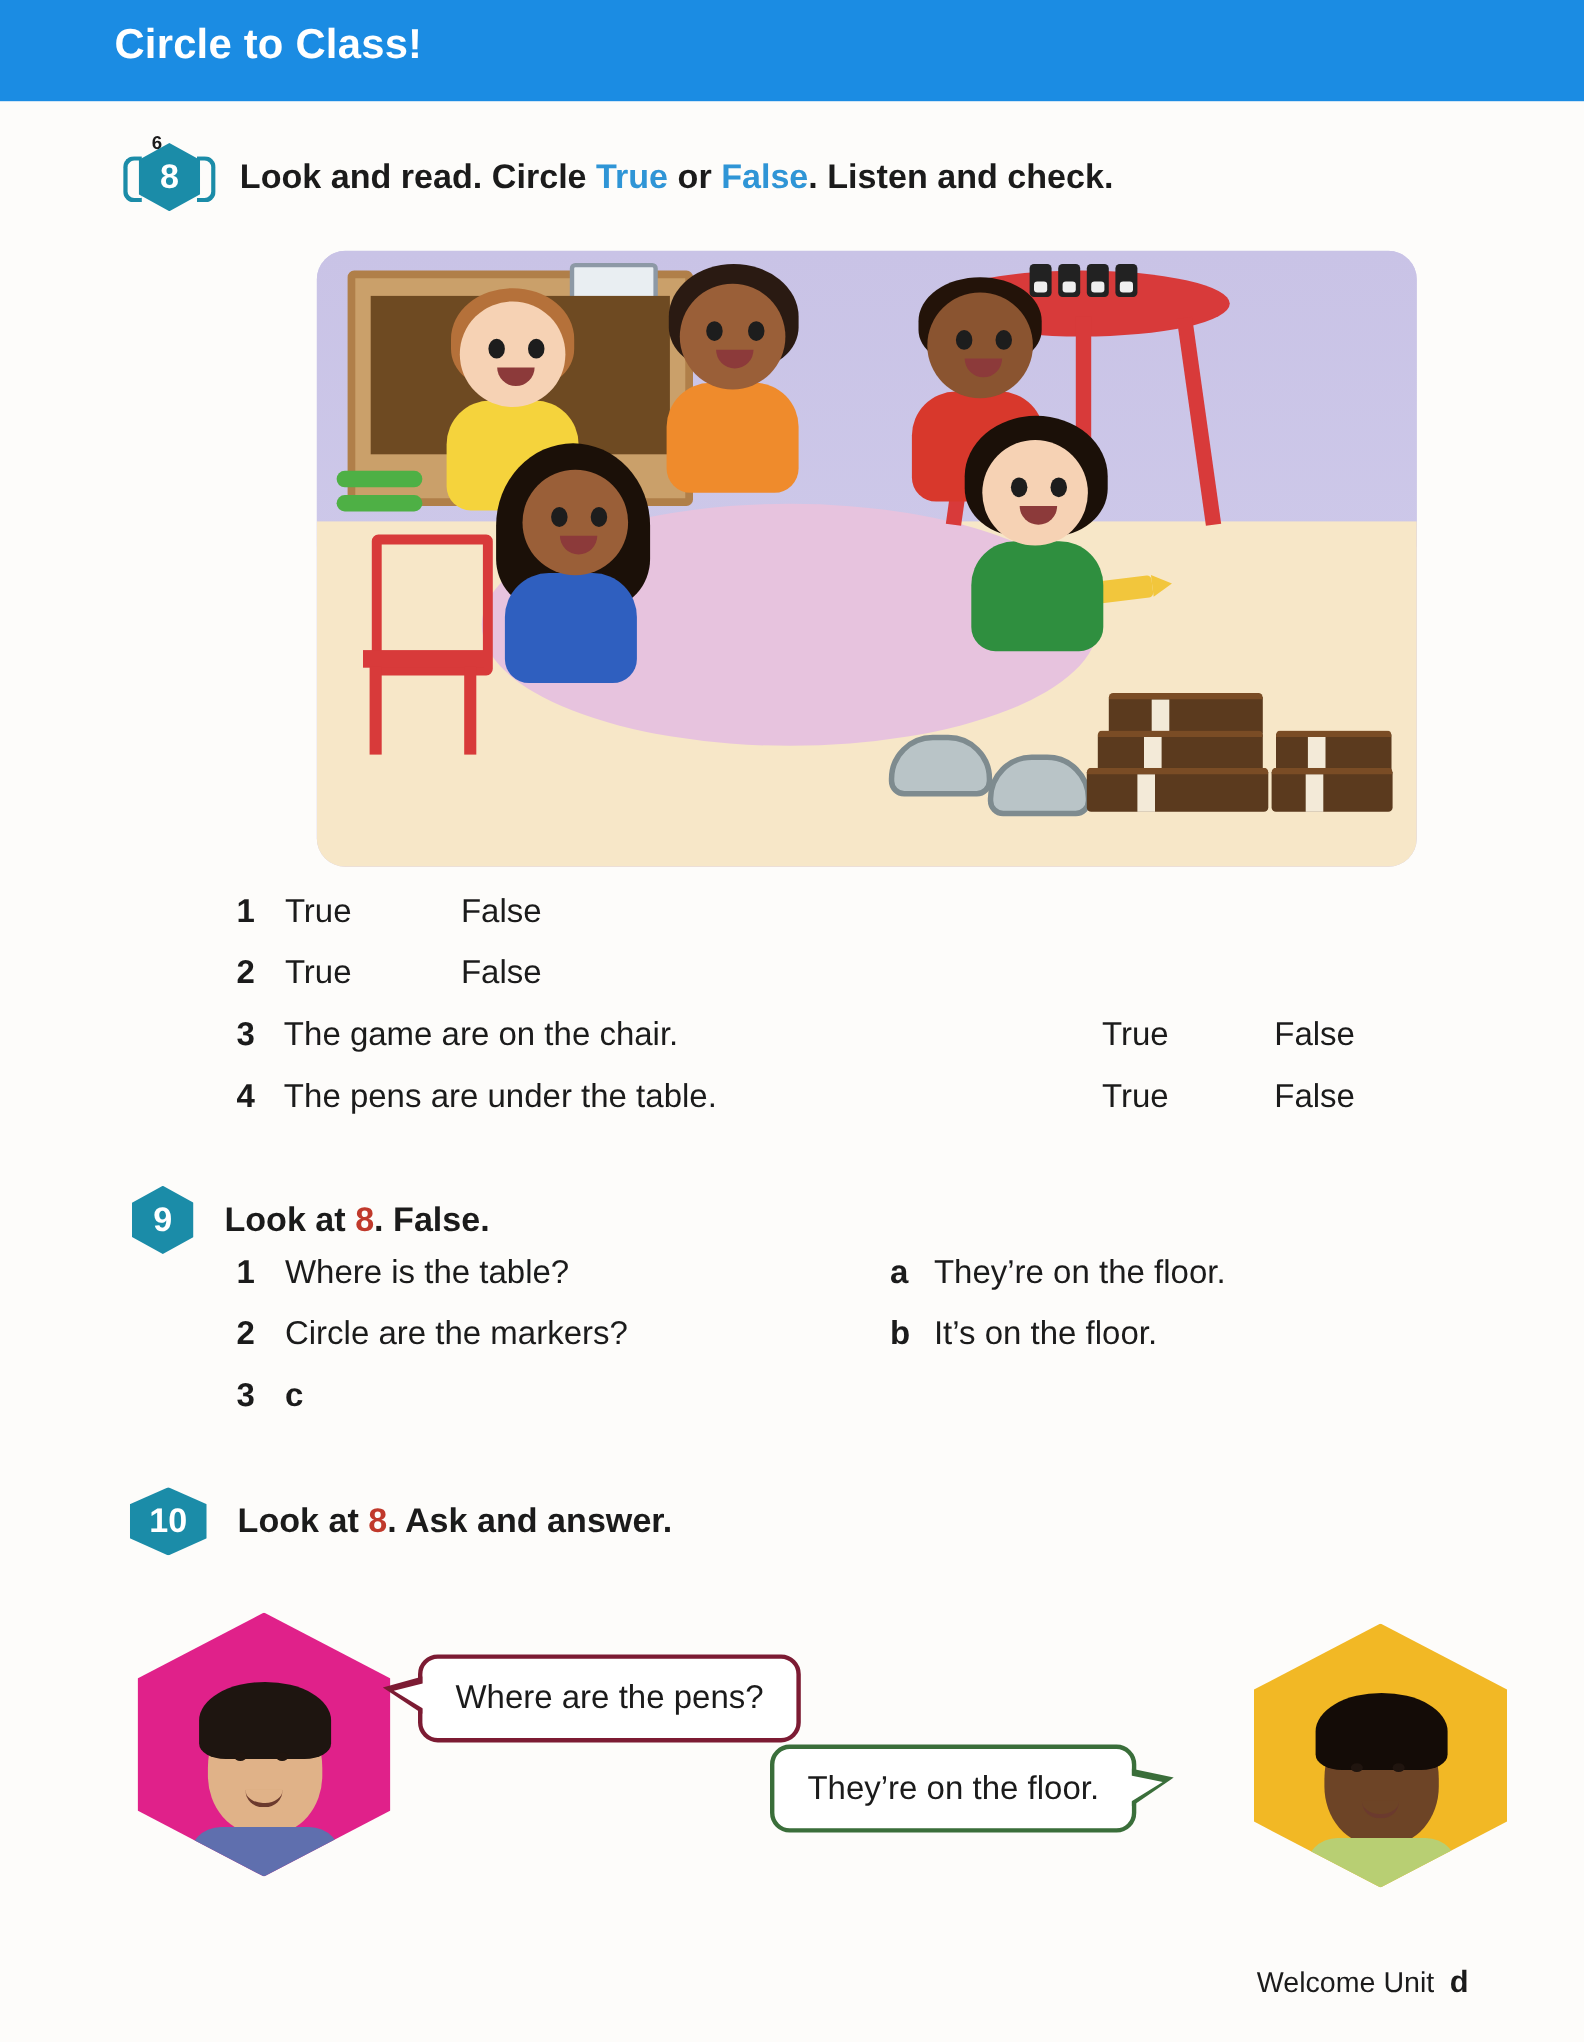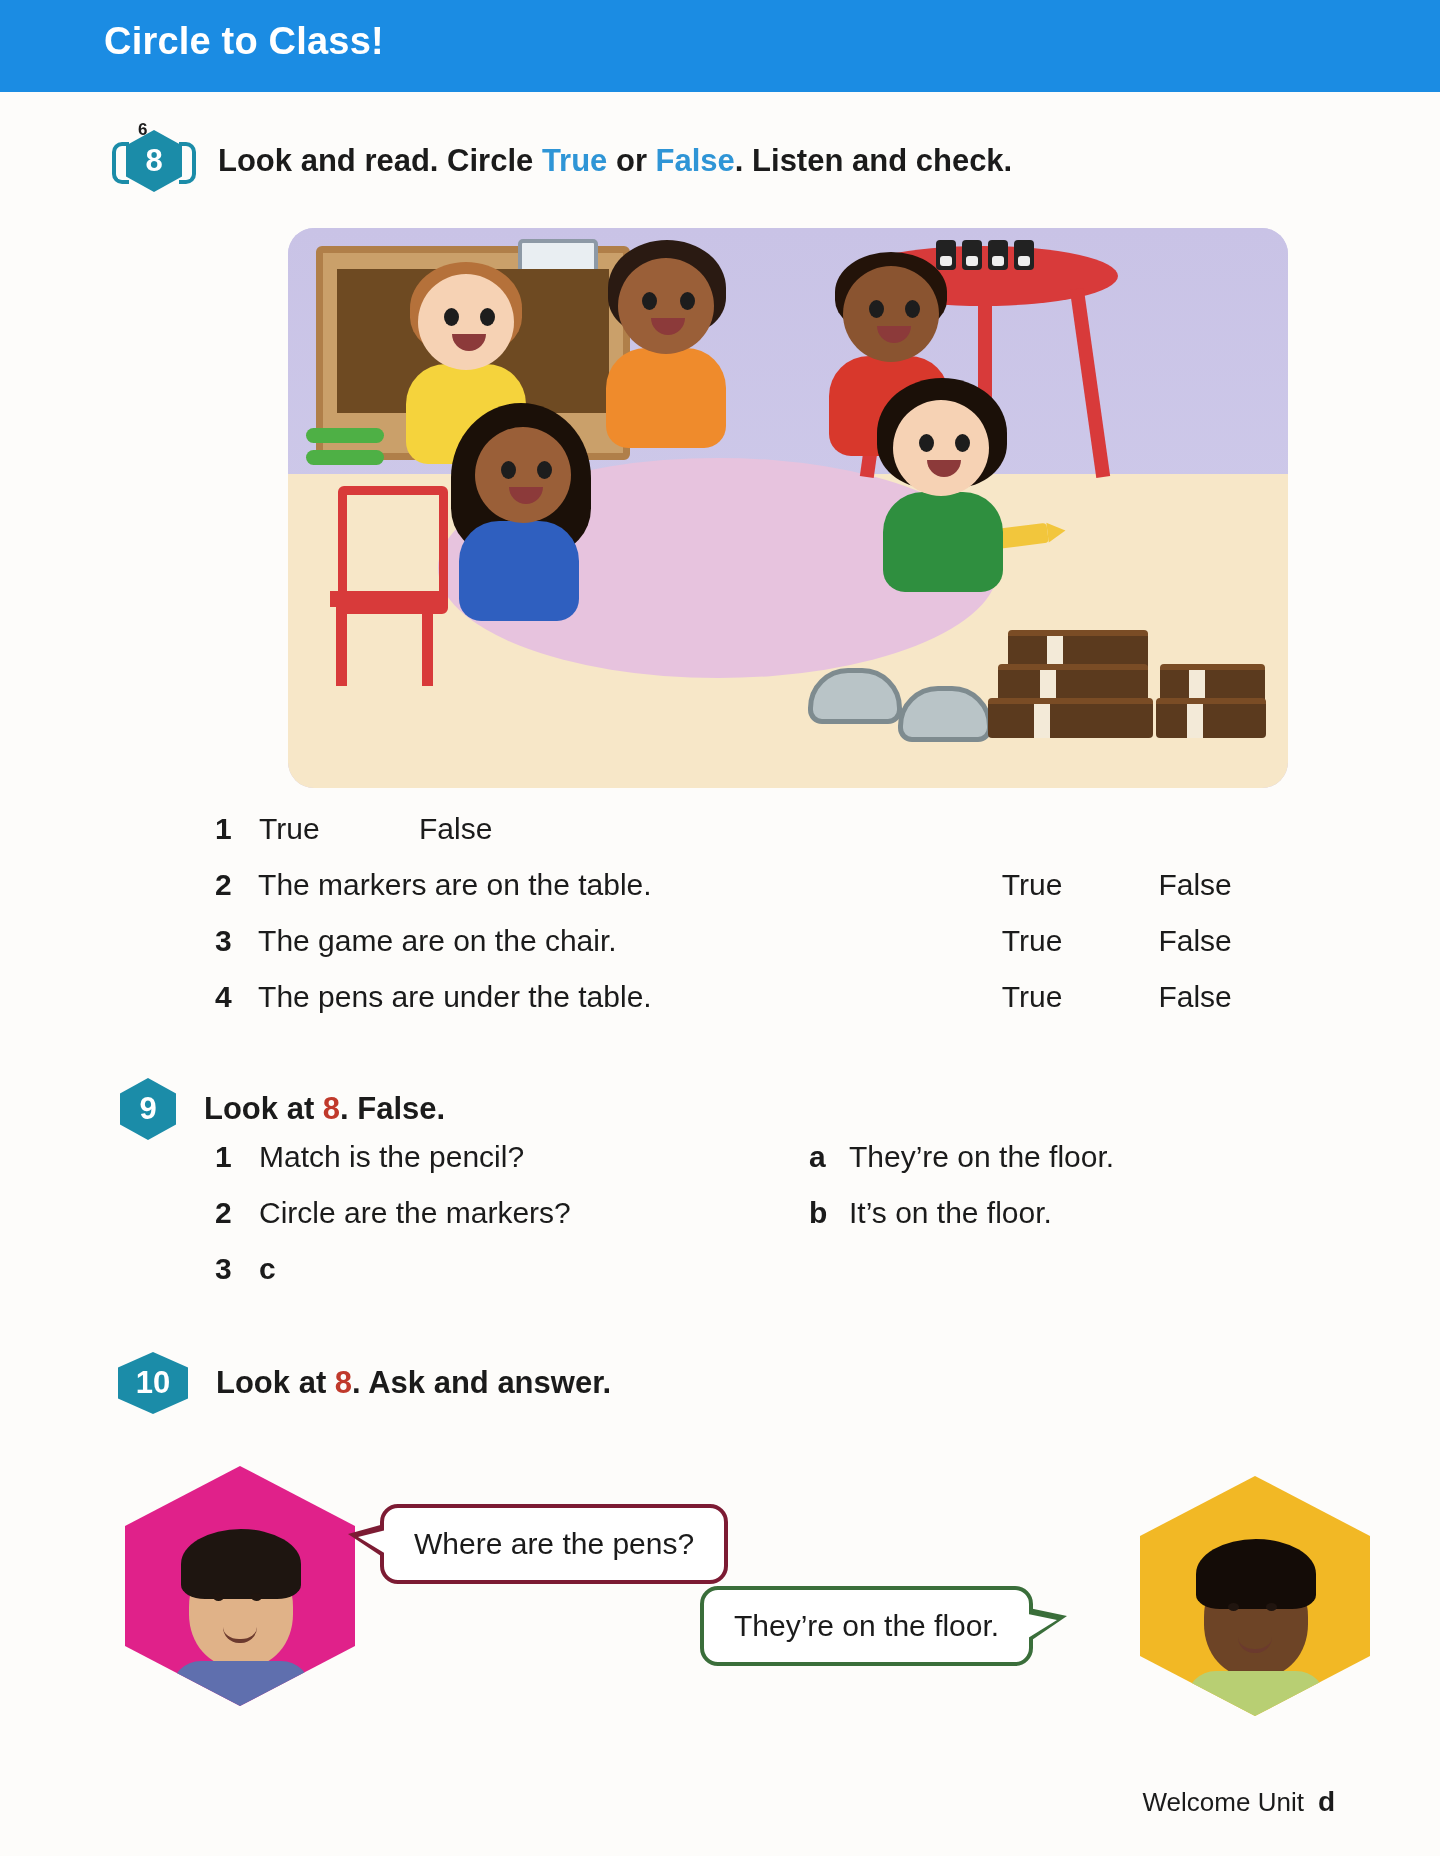--- a/index.html
+++ b/index.html
@@ -526,21 +526,20 @@
 </div>
 
 <div class="tf-list">
   <div class="tf-row">
     <span class="num">1</span>
     <span class="opt-true">True</span>
     <span class="opt-false">False</span>
   </div>
   <div class="tf-row">
     <span class="num">2</span>
-    <span class="sent">The markers are on the table.</span>
     <span class="opt-true">True</span>
     <span class="opt-false">False</span>
   </div>
   <div class="tf-row">
     <span class="num">3</span>
     <span class="sent">The game are on the chair.</span>
     <span class="opt-true">True</span>
     <span class="opt-false">False</span>
   </div>
   <div class="tf-row">
@@ -554,21 +553,21 @@
 <div class="ex9-head">
   <div class="hex">9</div>
   <div class="ex-title">
     <span>Look at </span><span class="red">8</span><span>. False.</span>
   </div>
 </div>
 
 <div class="match-list">
   <div class="match-row">
     <span class="num">1</span>
-    <span class="q">Match is the pencil?</span>
+    <span class="q">Where is the table?</span>
     <span class="let">a</span>
     <span class="a">They’re on the floor.</span>
   </div>
   <div class="match-row">
     <span class="num">2</span>
     <span class="q">Circle are the markers?</span>
     <span class="let">b</span>
     <span class="a">It’s on the floor.</span>
   </div>
   <div class="match-row">

